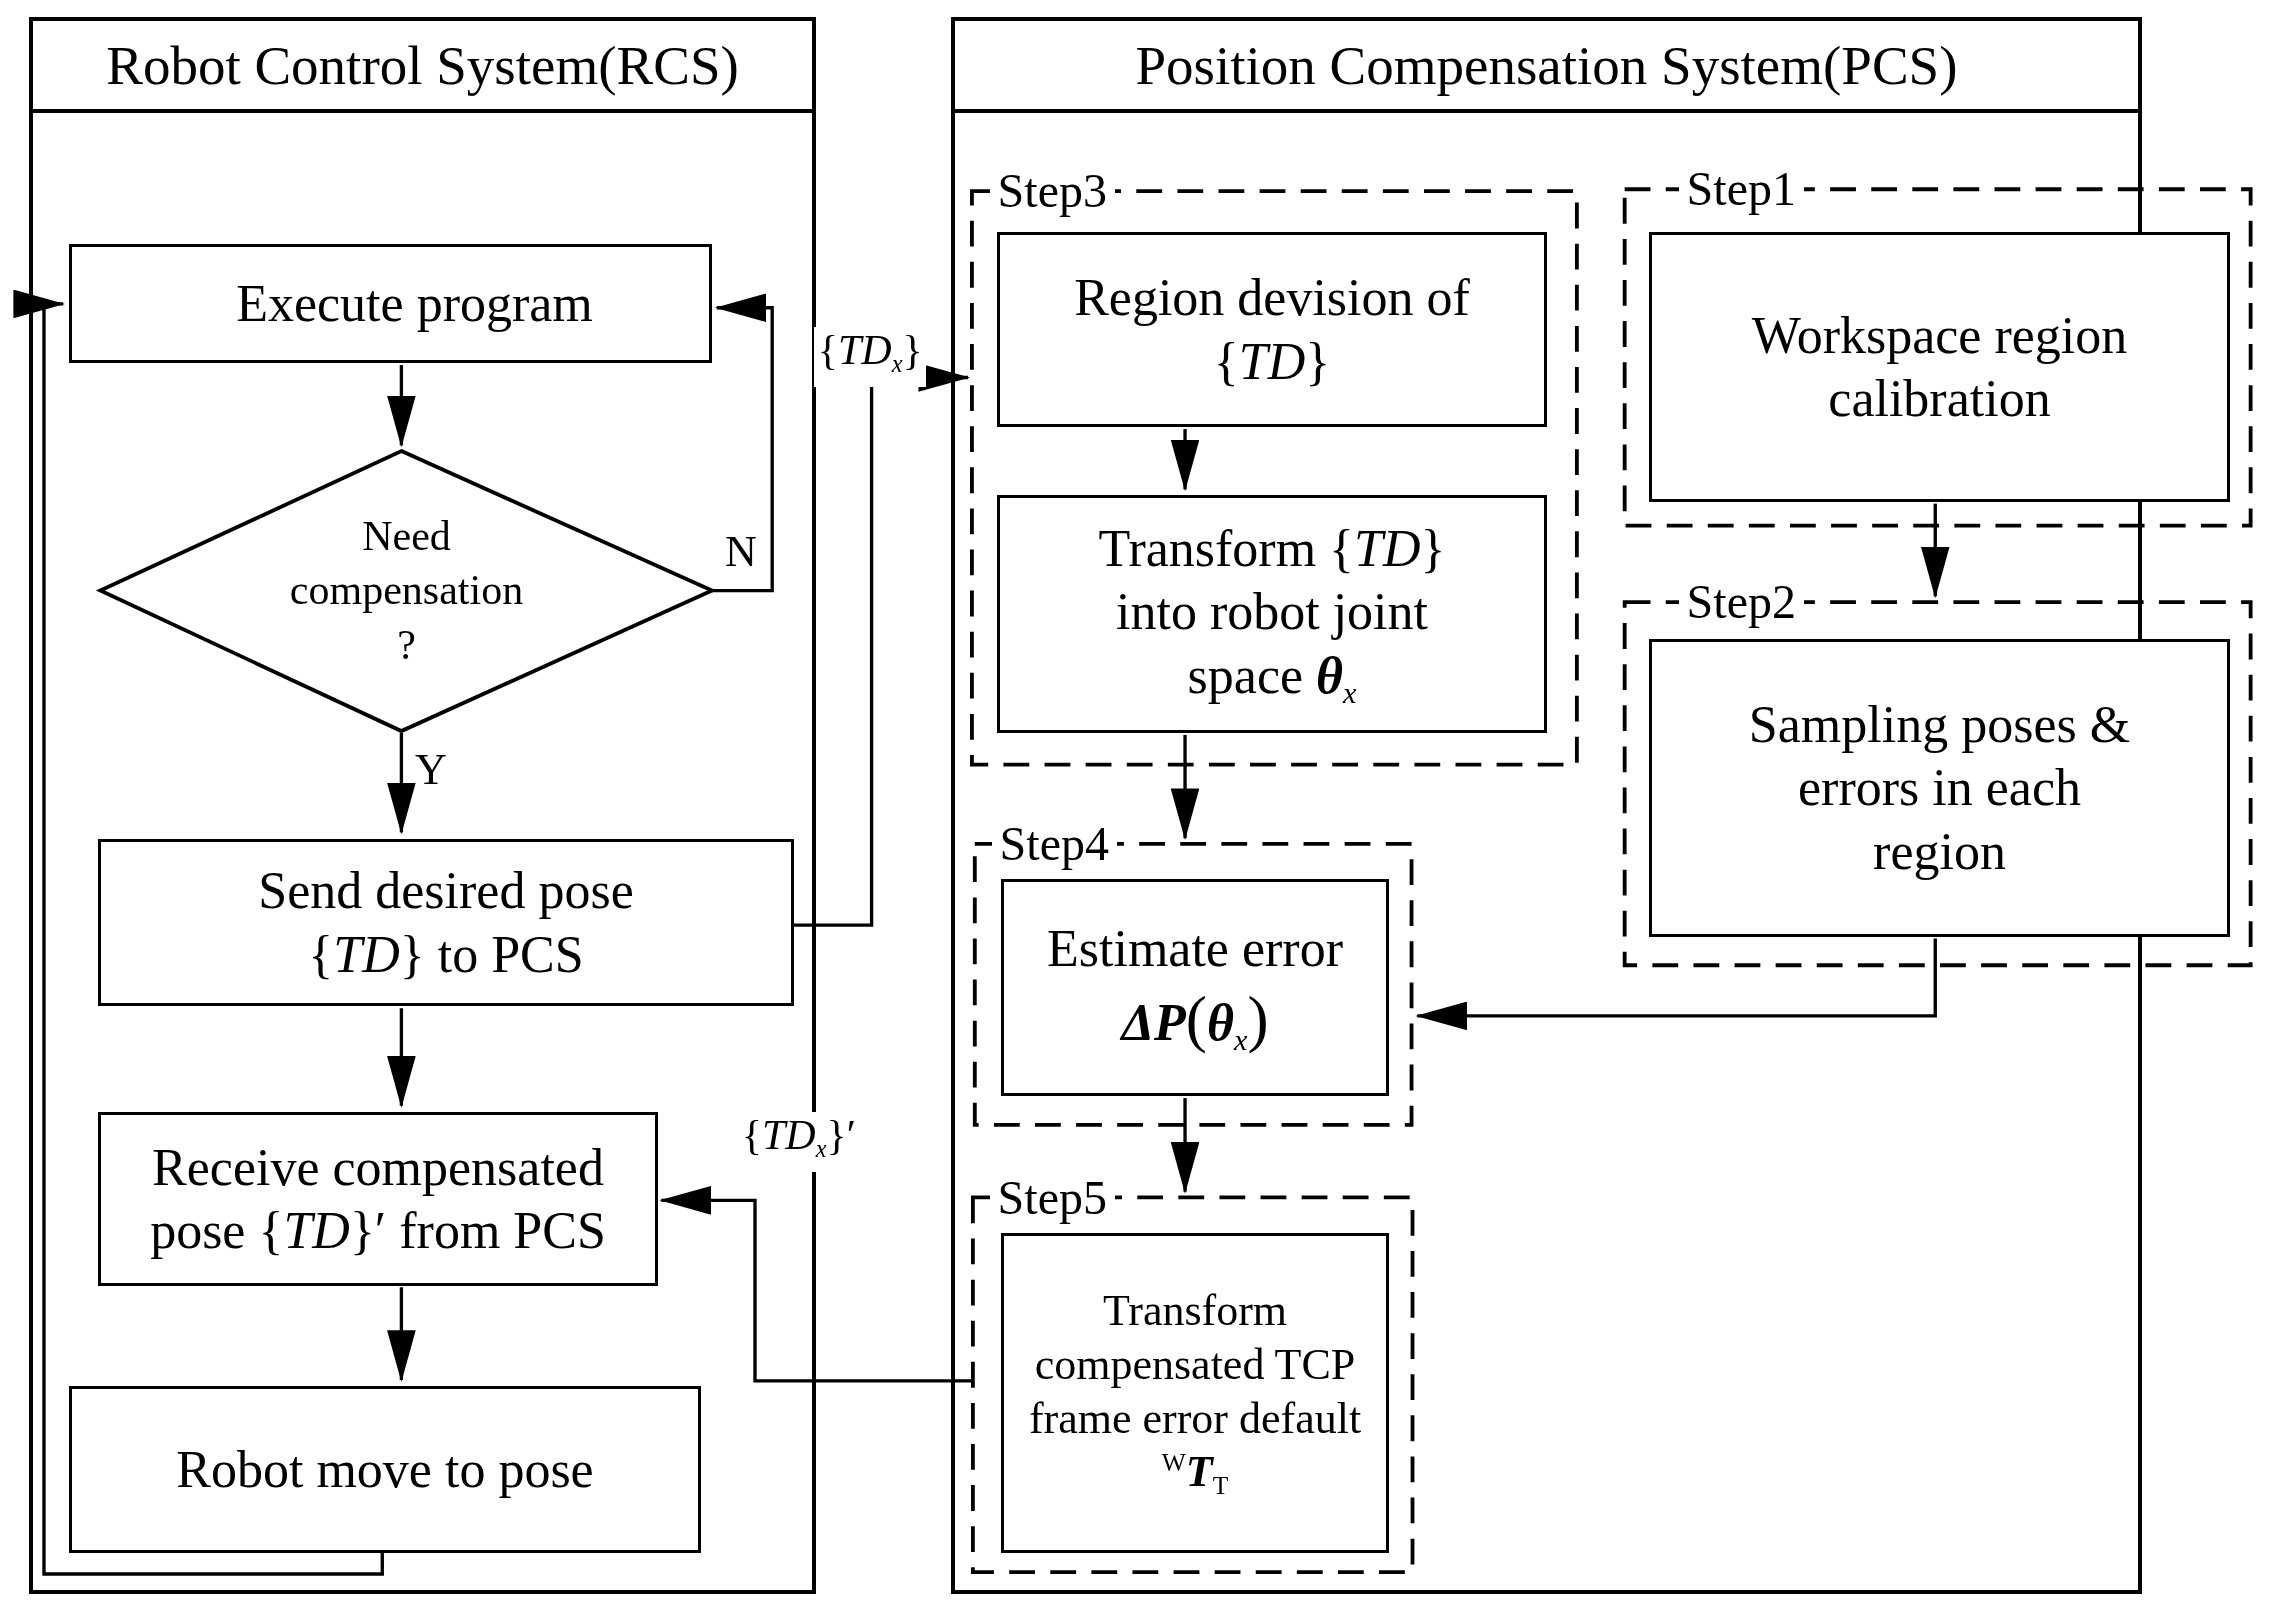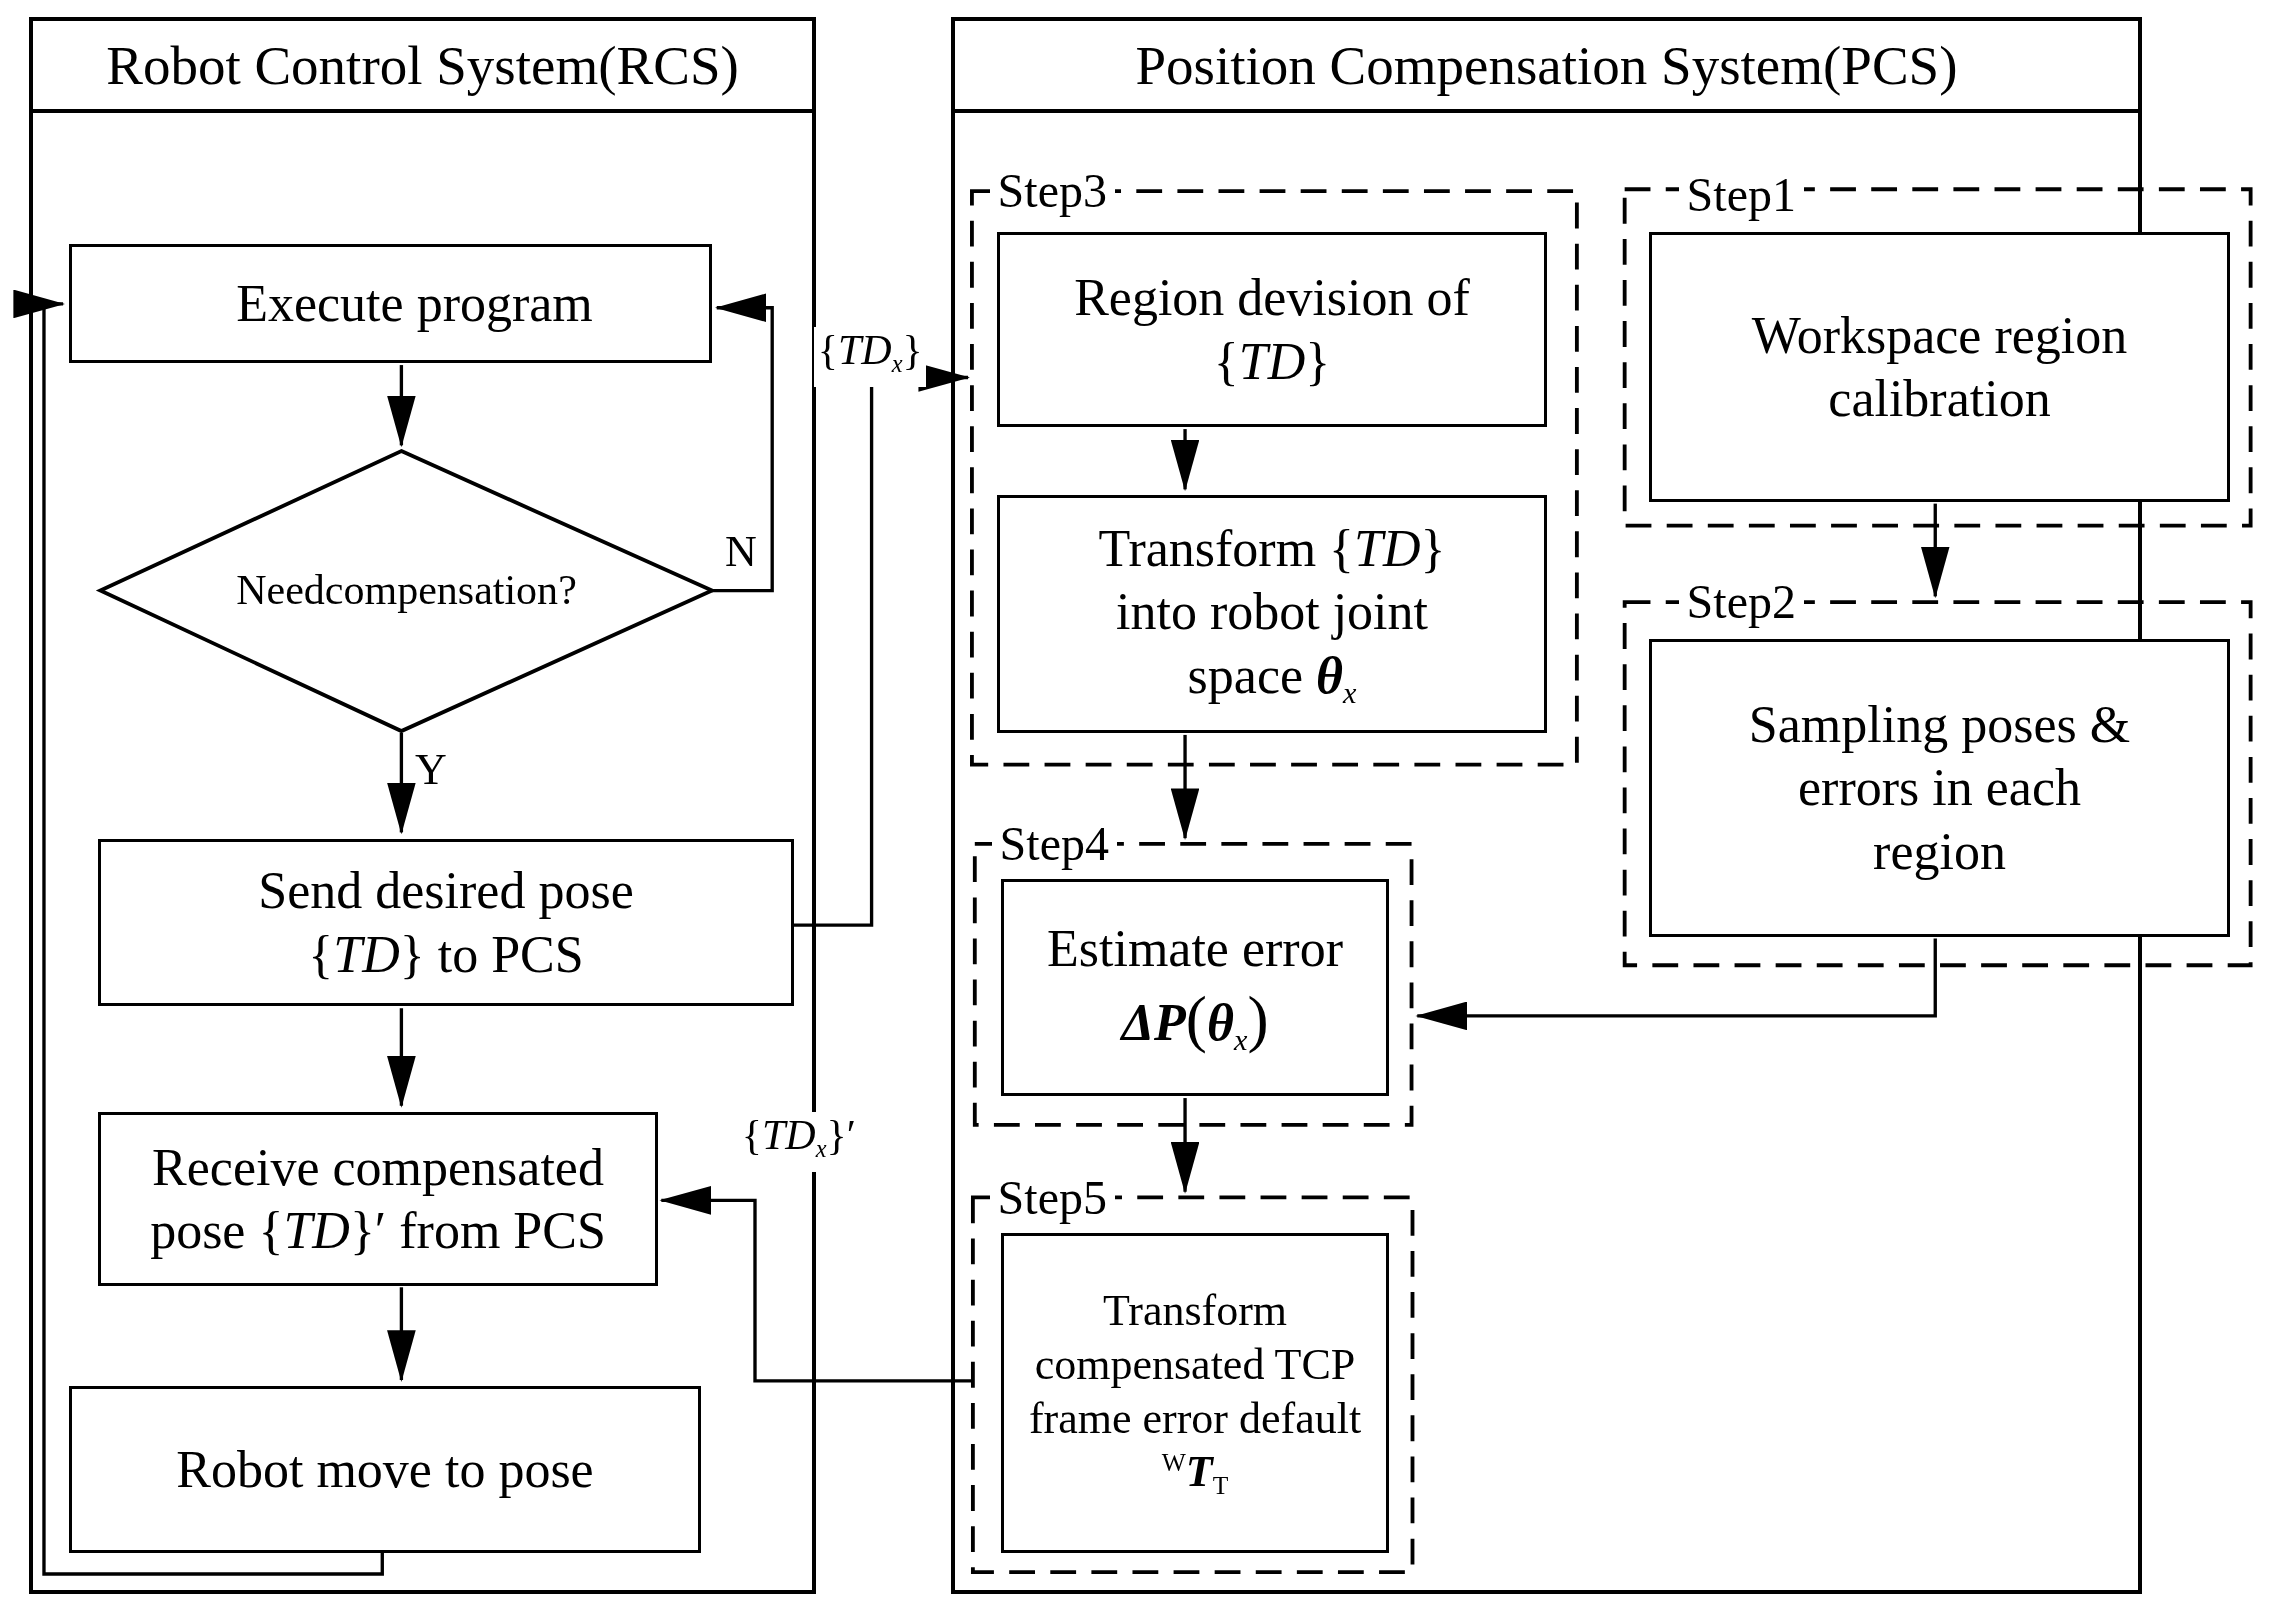--- a/index.html
+++ b/index.html
@@ -32,21 +32,21 @@
     background:#fff;
     display:flex;flex-direction:column;
     align-items:center;justify-content:center;
     text-align:center;
   }
   .node .line{line-height:1.22;white-space:nowrap;}
   .fs54 .line{font-size:52px;}
   .fs46 .line{font-size:44px;}
   .diamond-text{
     position:absolute;
-    display:flex;align-items:center;justify-content:center;
+    display:flex;flex-direction:column;align-items:center;justify-content:center;
     text-align:center;
   }
   .diamond-text .line{font-size:42px;line-height:1.3;}
   .steplabel{
     position:absolute;
     font-size:48px;line-height:46px;
     background:#fff;
     padding:0 7.6px;
     white-space:nowrap;
   }
@@ -139,21 +139,21 @@
   </div>
 
   <div class="node fs54" style="left:69px;top:1386px;width:632px;height:167px;">
     <div class="line">Robot move to pose</div>
   </div>
 
   <div class="floatlabel" style="left:814px;top:327px;"><span>{</span><span class="i">TD</span><span class="subi">x</span><span>}</span></div>
   <div class="floatlabel" style="left:738px;top:1112px;"><span>{</span><span class="i">TD</span><span class="subi">x</span><span>}′</span></div>
 
   <div class="steplabel" style="left:990px;top:168px;">Step3</div>
-  <div class="steplabel" style="left:1679px;top:166px;margin-top:6px;">Step1</div>
+  <div class="steplabel" style="left:1679px;top:166px;">Step1</div>
   <div class="steplabel" style="left:1679px;top:579px;">Step2</div>
   <div class="steplabel" style="left:992px;top:821px;">Step4</div>
   <div class="steplabel" style="left:990px;top:1175px;">Step5</div>
 
   <div class="node fs54" style="left:997px;top:232px;width:550px;height:195px;">
     <div class="line">Region devision of</div>
     <div class="line"><span>{</span><span class="i">TD</span><span>}</span></div>
   </div>
 
   <div class="node fs54" style="left:997px;top:495px;width:550px;height:238px;">

